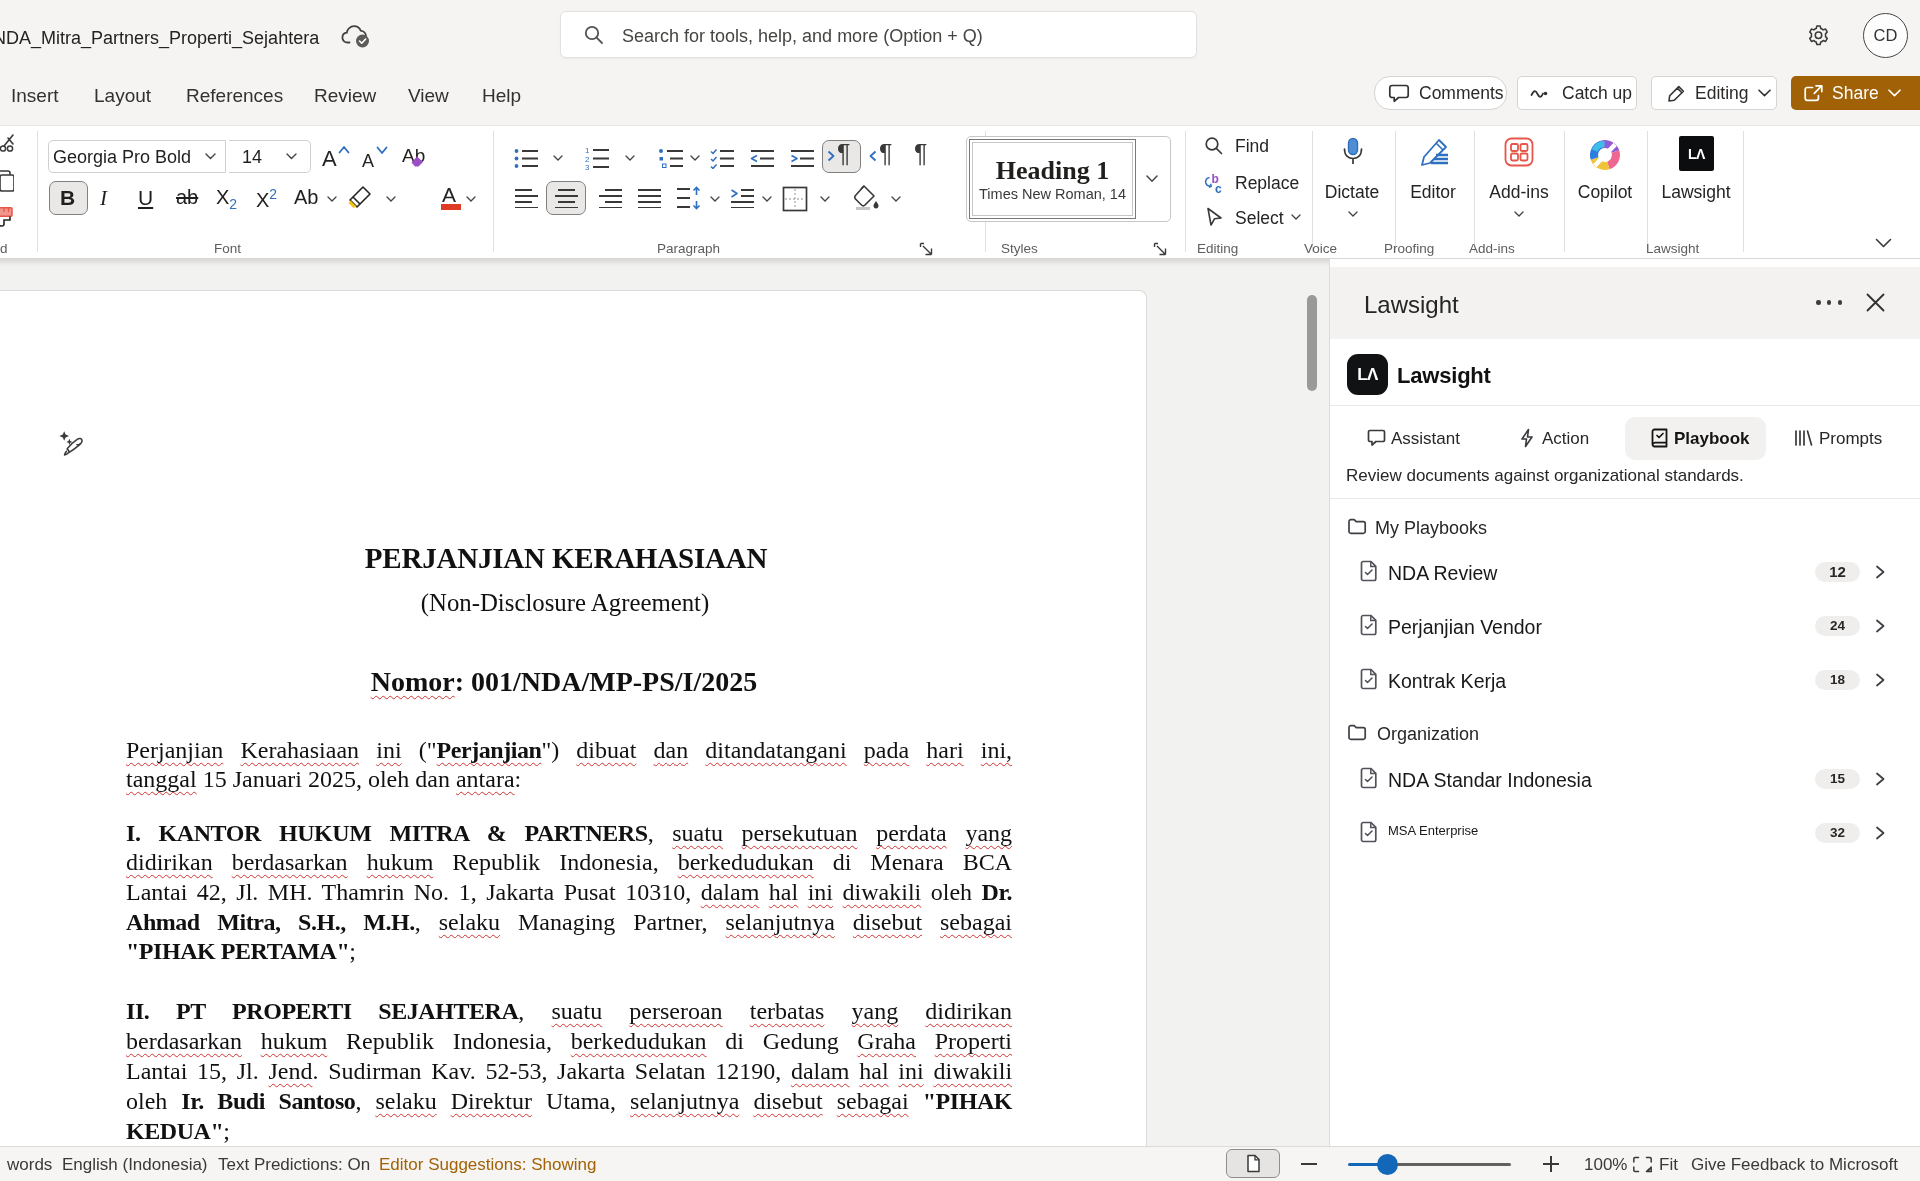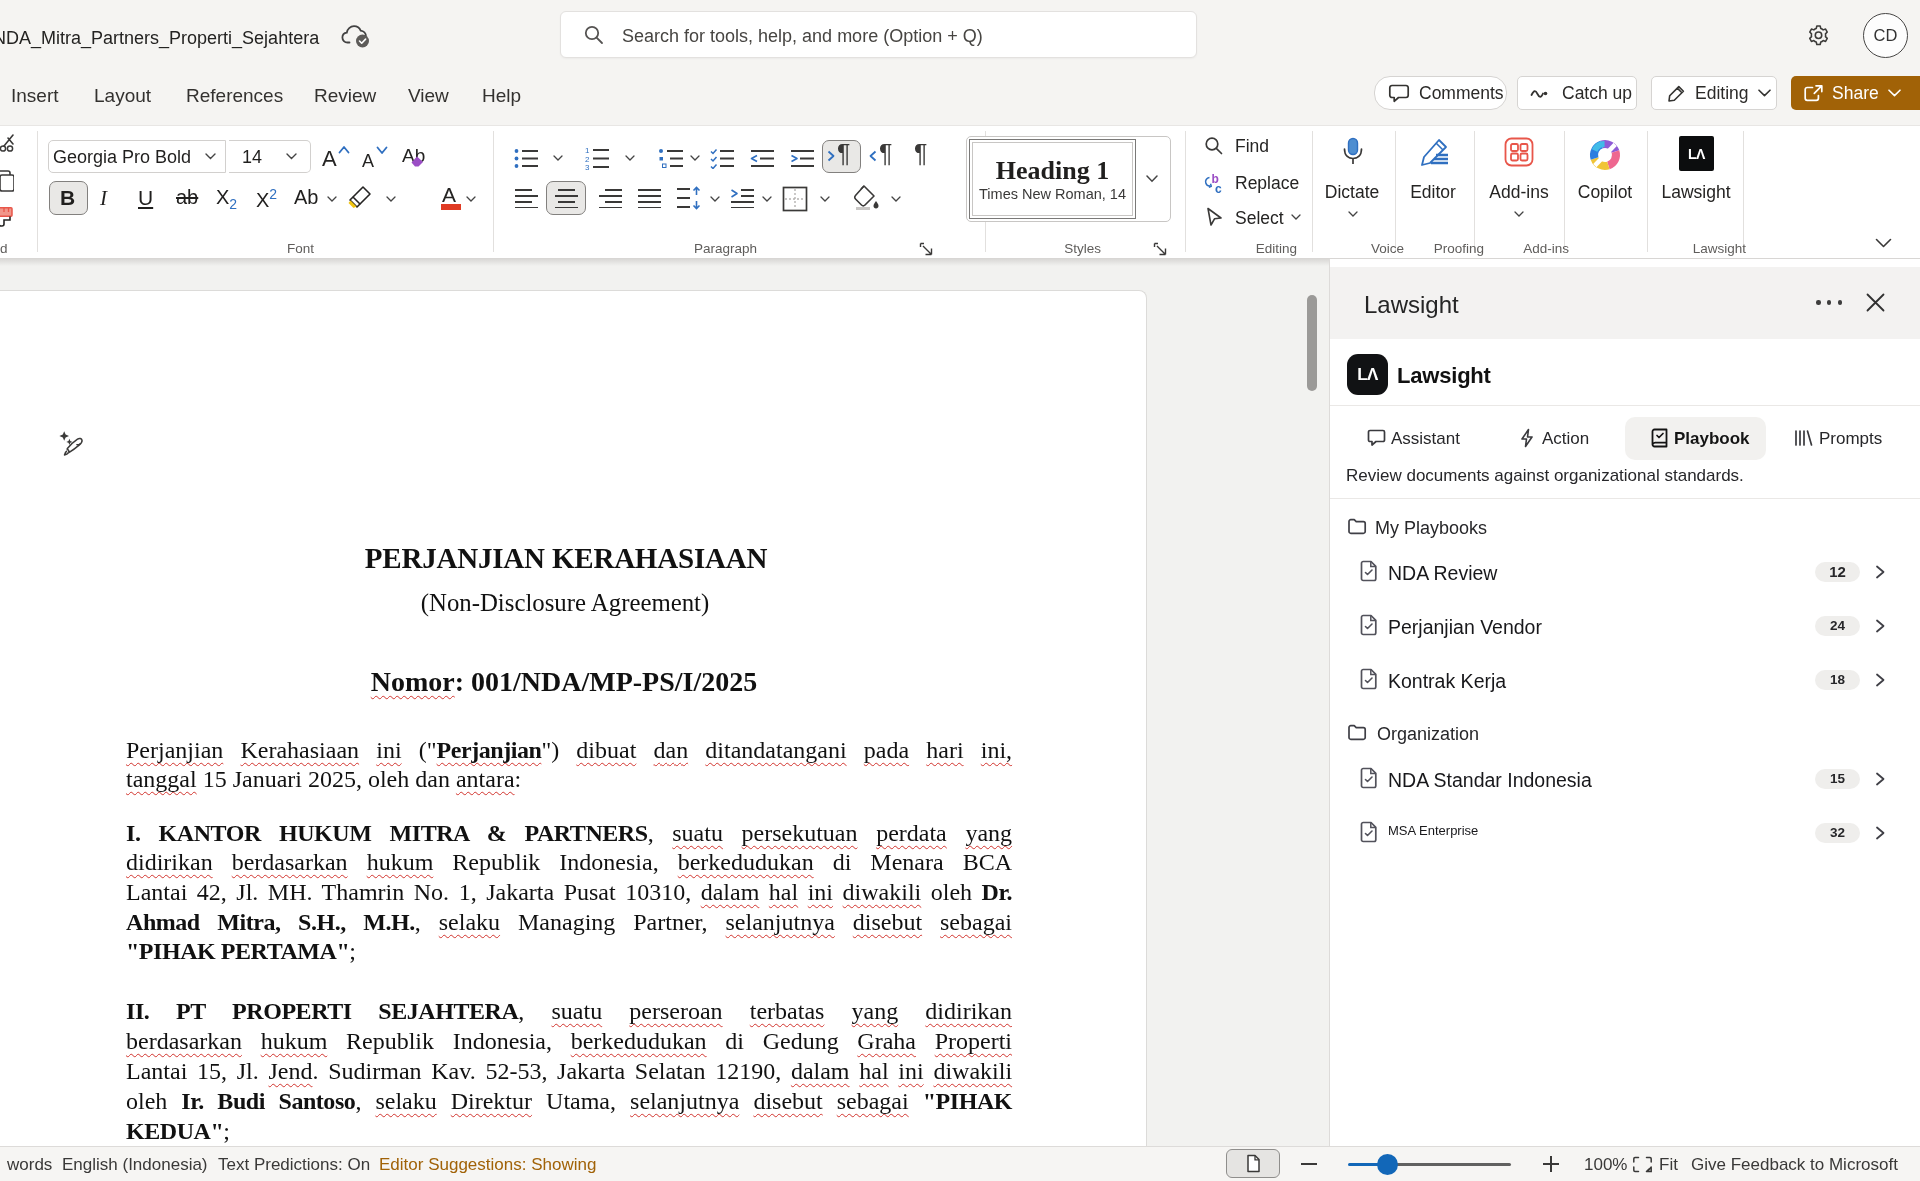--- a/index.html
+++ b/index.html
@@ -5,21 +5,21 @@
   * { margin:0; padding:0; box-sizing:border-box; }
   html,body { width:1920px; height:1181px; overflow:hidden; }
   body { font-family:"Liberation Sans", sans-serif; position:relative; background:#f5f4f2; }
   .abs { position:absolute; }
   svg { display:block; }
   .doc { font-family:"Liberation Serif", serif; color:#111; }
   .docline { position:absolute; left:126px; width:886px; font-size:24px; line-height:1; }
   .just { text-align:justify; text-align-last:justify; }
   .docline b, .doc b { letter-spacing:-0.45px; }
   .sq { text-decoration:underline; text-decoration-style:wavy; text-decoration-color:#d2342e; text-decoration-thickness:1.2px; text-underline-offset:4px; text-decoration-skip-ink:none; }
-  .glabel { position:absolute; font-size:13.5px; color:#5f5d5b; text-align:right; }
+  .glabel { position:absolute; font-size:13.5px; color:#5f5d5b; text-align:left; }
   .vdiv { position:absolute; top:131px; height:121px; width:1px; background:#e2e0de; }
   .ritext { position:absolute; font-size:17.5px; color:#252423; }
 </style>
 </head>
 <body>
 
 <div class="abs" id="chrome" style="left:0;top:0;width:1920px;height:125px;background:#f5f4f2;"></div>
 
 <div class="abs" style="left:-7px;top:28px;font-size:18px;color:#242322;white-space:nowrap;">NDA_Mitra_Partners_Properti_Sejahtera</div>
 

